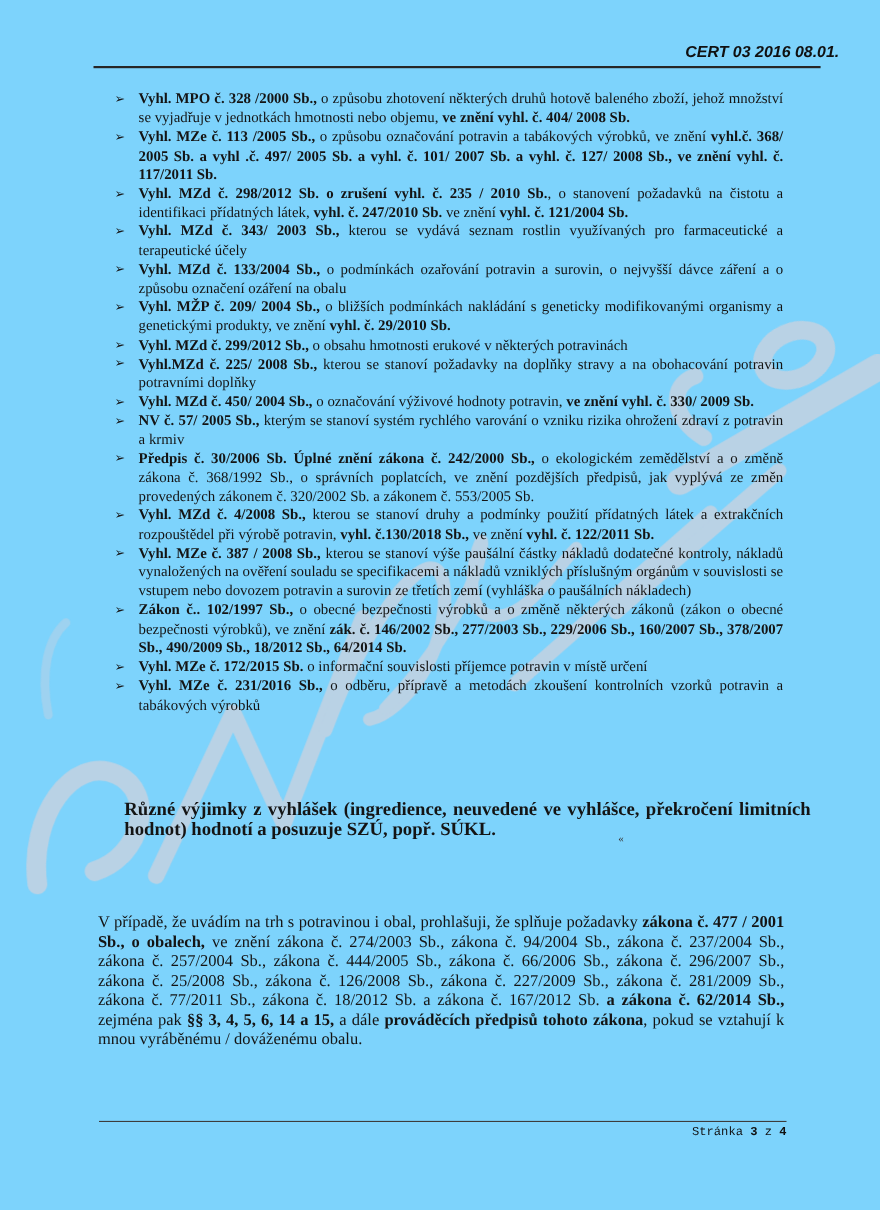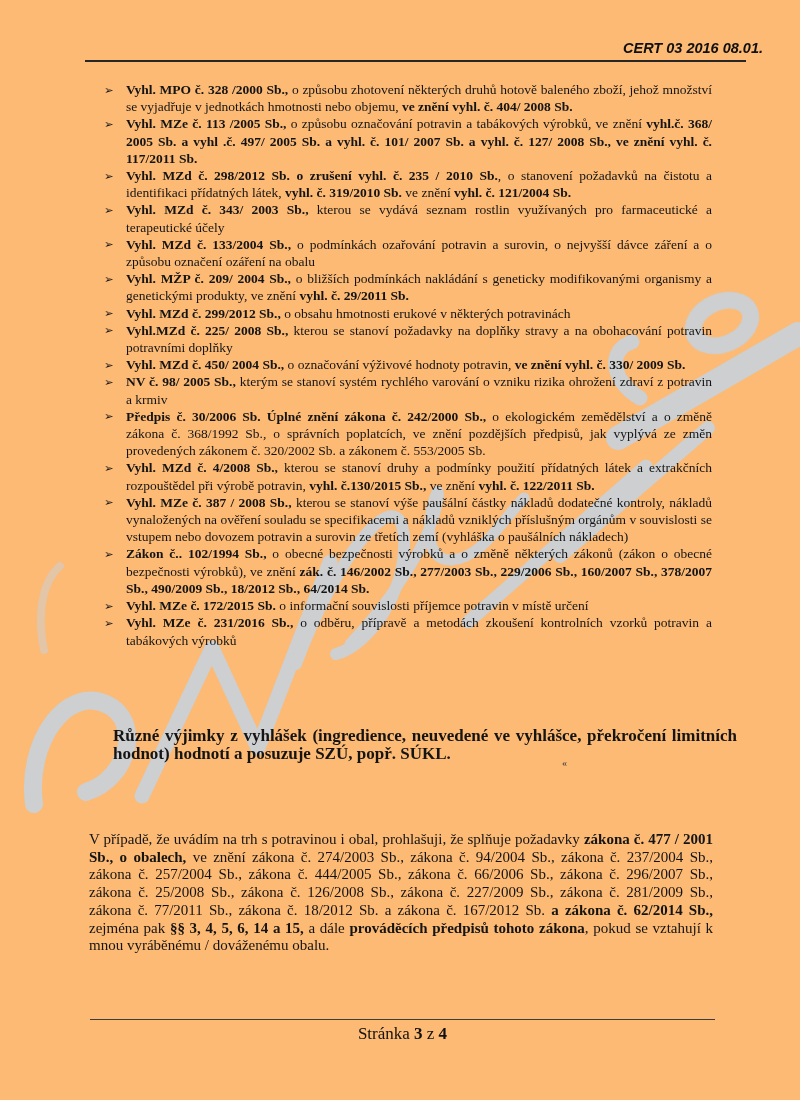--- a/index.html
+++ b/index.html
@@ -1,18 +1,18 @@
 <!DOCTYPE html>
 <html lang="cs"><head>
 <meta charset="utf-8">
 <style>
   html,body { margin:0; padding:0; background:#e8e8e8; }
   .page {
     position:relative; width:800px; height:1100px; margin:0 auto;
-    background:#fdba74; overflow:hidden;
+    background:#7dd3fc; overflow:hidden;
     font-family:"Liberation Serif", serif; color:#141414;
   }
   .watermark { position:absolute; left:0; top:0; z-index:0; }
   .content { position:relative; z-index:1; }
 
   .doc-code {
     position:absolute; top:40px; right:37px;
     font-family:"Liberation Sans", sans-serif;
     font-style:italic; font-weight:700; font-size:14.5px; color:#101010;
   }
@@ -41,22 +41,22 @@
     position:absolute; left:562px; top:757px;
     font-size:10px; color:#3a3a3a; letter-spacing:-1px;
   }
 
   .footer-rule {
     position:absolute; top:1019px; left:90px; width:625px; height:0;
     border:none; border-top:1.6px solid #3c3c3c; margin:0;
   }
   .page-number {
     position:absolute; top:1024px; left:90px; width:625px;
-    text-align:center; font-family:Liberation Serif, serif;
-    font-size:17px; color:#111;
+    text-align:right; font-family:Liberation Mono, monospace;
+    font-size:11px; color:#111;
   }
 </style>
 </head>
 <body>
 
 <div class="page">
 
   <svg class="watermark" width="800" height="1100" viewBox="0 0 800 1100" aria-hidden="true">
     <g stroke="#c4d2e1" fill="none" stroke-linecap="round" stroke-linejoin="round" opacity="0.85">
       <path d="M34 804 C 26 742 66 686 106 704 C 142 720 130 778 86 792" stroke-width="18"></path>
@@ -72,32 +72,32 @@
     </g>
   </svg>
 
   <div class="content">
     <span class="doc-code">CERT 03 2016 08.01.</span>
     <hr class="header-rule">
 
     <ul class="reg-list" id="reg-list">
         <li><span class="bullet">➢</span><span class="b">Vyhl. MPO č. 328 /2000 Sb.,</span><span> o způsobu zhotovení některých druhů hotově baleného zboží, jehož množství se vyjadřuje v jednotkách hmotnosti nebo objemu, </span><span class="b">ve znění vyhl. č. 404/ 2008 Sb.</span></li>
         <li><span class="bullet">➢</span><span class="b">Vyhl. MZe č. 113 /2005 Sb.,</span><span> o způsobu označování potravin a tabákových výrobků, ve znění </span><span class="b">vyhl.č. 368/ 2005 Sb. a vyhl .č. 497/ 2005 Sb. a vyhl. č. 101/ 2007 Sb. a vyhl. č. 127/ 2008 Sb., ve znění vyhl. č. 117/2011 Sb.</span></li>
-        <li><span class="bullet">➢</span><span class="b">Vyhl. MZd č. 298/2012 Sb. o zrušení vyhl. č. 235 / 2010 Sb.</span><span>, o stanovení požadavků na čistotu a identifikaci přídatných látek, </span><span class="b">vyhl. č. 319/2010 Sb.</span><span> ve znění </span><span class="b">vyhl. č. 121/2004 Sb.</span></li>
+        <li><span class="bullet">➢</span><span class="b">Vyhl. MZd č. 298/2012 Sb. o zrušení vyhl. č. 235 / 2010 Sb.</span><span>, o stanovení požadavků na čistotu a identifikaci přídatných látek, </span><span class="b">vyhl. č. 247/2010 Sb.</span><span> ve znění </span><span class="b">vyhl. č. 121/2004 Sb.</span></li>
         <li><span class="bullet">➢</span><span class="b">Vyhl. MZd č. 343/ 2003 Sb.,</span><span> kterou se vydává seznam rostlin využívaných pro farmaceutické a terapeutické účely</span></li>
         <li><span class="bullet">➢</span><span class="b">Vyhl. MZd č. 133/2004 Sb.,</span><span> o podmínkách ozařování potravin a surovin, o nejvyšší dávce záření a o způsobu označení ozáření na obalu</span></li>
-        <li><span class="bullet">➢</span><span class="b">Vyhl. MŽP č. 209/ 2004 Sb.,</span><span> o bližších podmínkách nakládání s geneticky modifikovanými organismy a genetickými produkty, ve znění </span><span class="b">vyhl. č. 29/2011 Sb.</span></li>
+        <li><span class="bullet">➢</span><span class="b">Vyhl. MŽP č. 209/ 2004 Sb.,</span><span> o bližších podmínkách nakládání s geneticky modifikovanými organismy a genetickými produkty, ve znění </span><span class="b">vyhl. č. 29/2010 Sb.</span></li>
         <li><span class="bullet">➢</span><span class="b">Vyhl. MZd č. 299/2012 Sb.,</span><span> o obsahu hmotnosti erukové v některých potravinách</span></li>
         <li><span class="bullet">➢</span><span class="b">Vyhl.MZd č. 225/ 2008 Sb.,</span><span> kterou se stanoví požadavky na doplňky stravy a na obohacování potravin potravními doplňky</span></li>
         <li><span class="bullet">➢</span><span class="b">Vyhl. MZd č. 450/ 2004 Sb.,</span><span> o označování výživové hodnoty potravin, </span><span class="b">ve znění vyhl. č. 330/ 2009 Sb.</span></li>
-        <li><span class="bullet">➢</span><span class="b">NV č. 98/ 2005 Sb.,</span><span> kterým se stanoví systém rychlého varování o vzniku rizika ohrožení zdraví z potravin a krmiv</span></li>
+        <li><span class="bullet">➢</span><span class="b">NV č. 57/ 2005 Sb.,</span><span> kterým se stanoví systém rychlého varování o vzniku rizika ohrožení zdraví z potravin a krmiv</span></li>
         <li><span class="bullet">➢</span><span class="b">Předpis č. 30/2006 Sb. Úplné znění zákona č. 242/2000 Sb.,</span><span> o ekologickém zemědělství a o změně zákona č. 368/1992 Sb., o správních poplatcích, ve znění pozdějších předpisů, jak vyplývá ze změn provedených zákonem č. 320/2002 Sb. a zákonem č. 553/2005 Sb.</span></li>
-        <li><span class="bullet">➢</span><span class="b">Vyhl. MZd č. 4/2008 Sb.,</span><span> kterou se stanoví druhy a podmínky použití přídatných látek a extrakčních rozpouštědel při výrobě potravin, </span><span class="b">vyhl. č.130/2015 Sb.,</span><span> ve znění </span><span class="b">vyhl. č. 122/2011 Sb.</span></li>
+        <li><span class="bullet">➢</span><span class="b">Vyhl. MZd č. 4/2008 Sb.,</span><span> kterou se stanoví druhy a podmínky použití přídatných látek a extrakčních rozpouštědel při výrobě potravin, </span><span class="b">vyhl. č.130/2018 Sb.,</span><span> ve znění </span><span class="b">vyhl. č. 122/2011 Sb.</span></li>
         <li><span class="bullet">➢</span><span class="b">Vyhl. MZe č. 387 / 2008 Sb.,</span><span> kterou se stanoví výše paušální částky nákladů dodatečné kontroly, nákladů vynaložených na ověření souladu se specifikacemi a nákladů vzniklých příslušným orgánům v souvislosti se vstupem nebo dovozem potravin a surovin ze třetích zemí (vyhláška o paušálních nákladech)</span></li>
-        <li><span class="bullet">➢</span><span class="b">Zákon č.. 102/1994 Sb.,</span><span> o obecné bezpečnosti výrobků a o změně některých zákonů (zákon o obecné bezpečnosti výrobků), ve znění </span><span class="b">zák. č. 146/2002 Sb., 277/2003 Sb., 229/2006 Sb., 160/2007 Sb., 378/2007 Sb., 490/2009 Sb., 18/2012 Sb., 64/2014 Sb.</span></li>
+        <li><span class="bullet">➢</span><span class="b">Zákon č.. 102/1997 Sb.,</span><span> o obecné bezpečnosti výrobků a o změně některých zákonů (zákon o obecné bezpečnosti výrobků), ve znění </span><span class="b">zák. č. 146/2002 Sb., 277/2003 Sb., 229/2006 Sb., 160/2007 Sb., 378/2007 Sb., 490/2009 Sb., 18/2012 Sb., 64/2014 Sb.</span></li>
         <li><span class="bullet">➢</span><span class="b">Vyhl. MZe č. 172/2015 Sb.</span><span> o informační souvislosti příjemce potravin v místě určení</span></li>
         <li><span class="bullet">➢</span><span class="b">Vyhl. MZe č. 231/2016 Sb.,</span><span> o odběru, přípravě a metodách zkoušení kontrolních vzorků potravin a tabákových výrobků</span></li>
       </ul>
 
     <p class="para para-exceptions"><span class="b">Různé výjimky z vyhlášek (ingredience, neuvedené ve vyhlášce, překročení limitních hodnot) hodnotí a posuzuje SZÚ, popř. SÚKL.</span></p>
 
     <span class="stray-mark">«</span>
 
     <p class="para para-declaration"><span>V případě, že uvádím na trh s potravinou i obal, prohlašuji, že splňuje požadavky </span><span class="b">zákona č. 477 / 2001 Sb., o obalech,</span><span> ve znění zákona č. 274/2003 Sb., zákona č. 94/2004 Sb., zákona č. 237/2004 Sb., zákona č. 257/2004 Sb., zákona č. 444/2005 Sb., zákona č. 66/2006 Sb., zákona č. 296/2007 Sb., zákona č. 25/2008 Sb., zákona č. 126/2008 Sb., zákona č. 227/2009 Sb., zákona č. 281/2009 Sb., zákona č. 77/2011 Sb., zákona č. 18/2012 Sb. a zákona č. 167/2012 Sb. </span><span class="b">a zákona č. 62/2014 Sb.,</span><span> zejména pak </span><span class="b">§§ 3, 4, 5, 6, 14 a 15,</span><span> a dále </span><span class="b">prováděcích předpisů tohoto zákona</span><span>, pokud se vztahují k mnou vyráběnému / dováženému obalu.</span></p>
 

